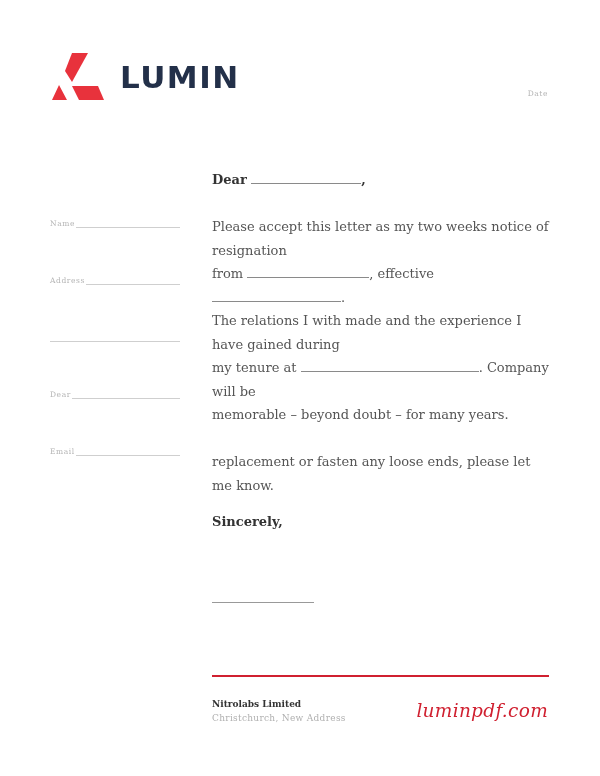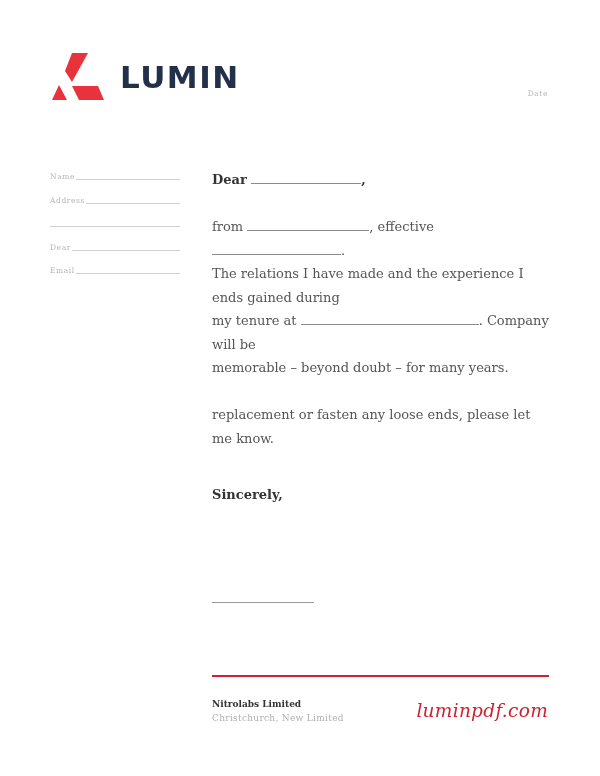--- a/index.html
+++ b/index.html
@@ -7,27 +7,27 @@
   body { position: relative; font-family: "DejaVu Serif", serif; color: #4a4a4a; }
 
   .logo { position: absolute; left: 52px; top: 53px; width: 52px; height: 47px; }
   .wordmark { position: absolute; left: 120px; top: 60px; font-family: "DejaVu Sans", sans-serif; font-weight: bold; font-size: 31px; color: #233049; letter-spacing: 1.5px; line-height: 34px; }
 
   .date-field { position: absolute; left: 404px; top: 89px; width: 144px; display: flex; align-items: flex-end; flex-direction: column; }
   .small-label { font-size: 7.5px; color: #b5b5b5; letter-spacing: 0.6px; line-height: 10px; white-space: nowrap; }
   .fill-line { flex: 1; border-bottom: 1px solid #cfcfcf; height: 8px; margin-left: 1px; }
 
   .sidebar { position: absolute; left: 50px; top: 172px; width: 130px; }
-  .sb-row { display: flex; align-items: flex-start; height: 10px; margin-bottom: 13.5px; }
+  .sb-row { display: flex; align-items: center; height: 10px; margin-bottom: 13.5px; margin-top: 47px; }
 
   .content { position: absolute; left: 212px; top: 168px; width: 340px; font-size: 13px; line-height: 23.5px; color: #555; }
   .dear { font-weight: bold; color: #333; }
   .para { margin-top: 23.5px; }
   .blank { display: inline-block; border-bottom: 1px solid #8a8a8a; height: 9px; vertical-align: baseline; }
-  .sincerely { font-weight: bold; color: #333; margin-top: 33px; }
+  .sincerely { font-weight: bold; color: #333; margin-top: 13px; }
 
   .sig-line { position: absolute; left: 212px; top: 602px; width: 102px; border-bottom: 1px solid #999; }
 
   .red-rule { position: absolute; left: 212px; top: 675px; width: 337px; height: 2px; background: #d02030; }
 
   .company { position: absolute; left: 212px; top: 698px; font-size: 9px; font-weight: bold; color: #333; line-height: 12px; }
   .city { position: absolute; left: 212px; top: 712px; font-size: 9px; color: #b0b0b0; line-height: 12px; letter-spacing: 0.3px; }
   .site { position: absolute; right: 52px; top: 699px; font-size: 18.5px; color: #d02030; line-height: 24px; letter-spacing: 0.3px; font-style: italic; }
 </style>
 </head>
@@ -67,40 +67,41 @@
   </div>
 </div>
 
 <div class="content">
   <div class="dear">
     <span>Dear</span>
     <span class="blank" style="width:110px"></span><span>,</span>
   </div>
 
   <div class="para">
+    <div>Please accept this letter as my two weeks notice of resignation</div>
     <div>
       <span>from</span>
       <span class="blank" style="width:122px"></span><span>, effective</span>
       <span class="blank" style="width:129px"></span><span>.</span>
     </div>
-    <div>The relations I have made and the experience I ends gained during</div>
+    <div>The relations I with made and the experience I have gained during</div>
     <div>
       <span>my tenure at</span>
       <span class="blank" style="width:178px"></span><span>. Company will be</span>
     </div>
     <div>memorable – beyond doubt – for many years.</div>
   </div>
 
   <div class="para">
     <div>replacement or fasten any loose ends, please let me know.</div>
   </div>
 
 
   <div class="sincerely">Sincerely,</div>
 </div>
 
 <div class="sig-line"></div>
 
 <div class="red-rule"></div>
 
 <div class="company">Nitrolabs Limited</div>
-<div class="city">Christchurch, New Limited</div>
+<div class="city">Christchurch, New Address</div>
 <div class="site">luminpdf.com</div>
 
 </body></html>

